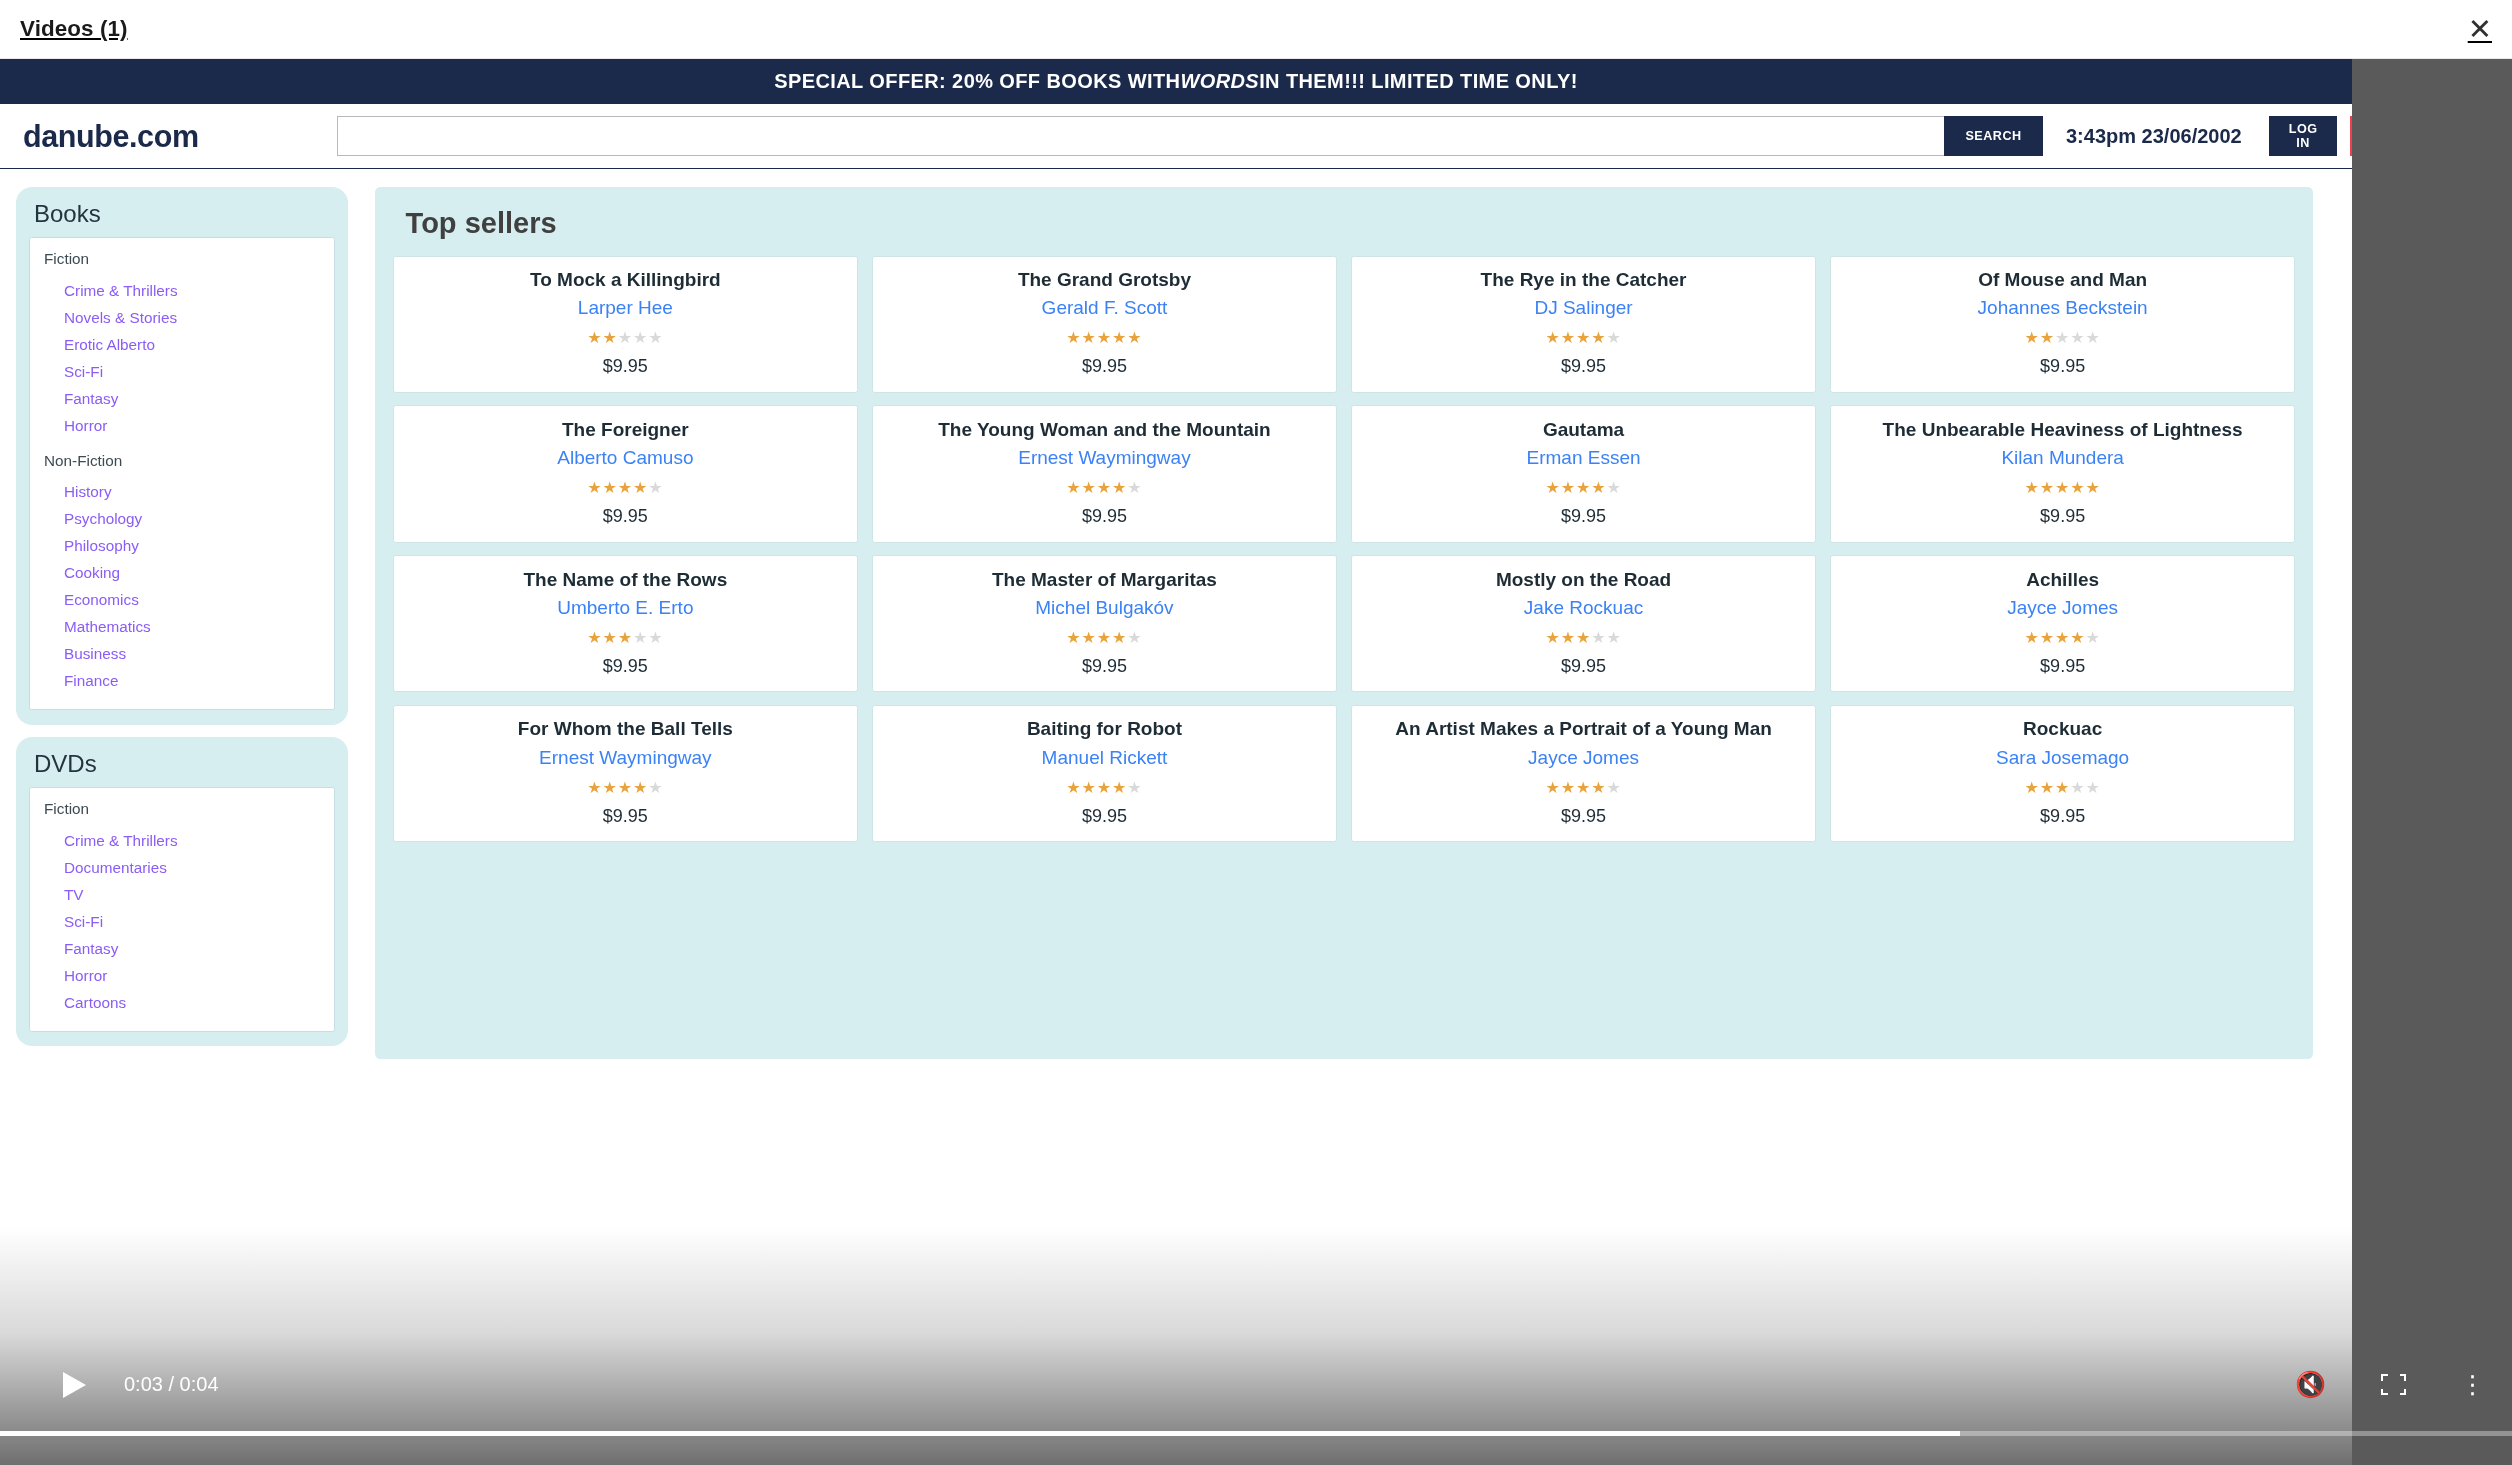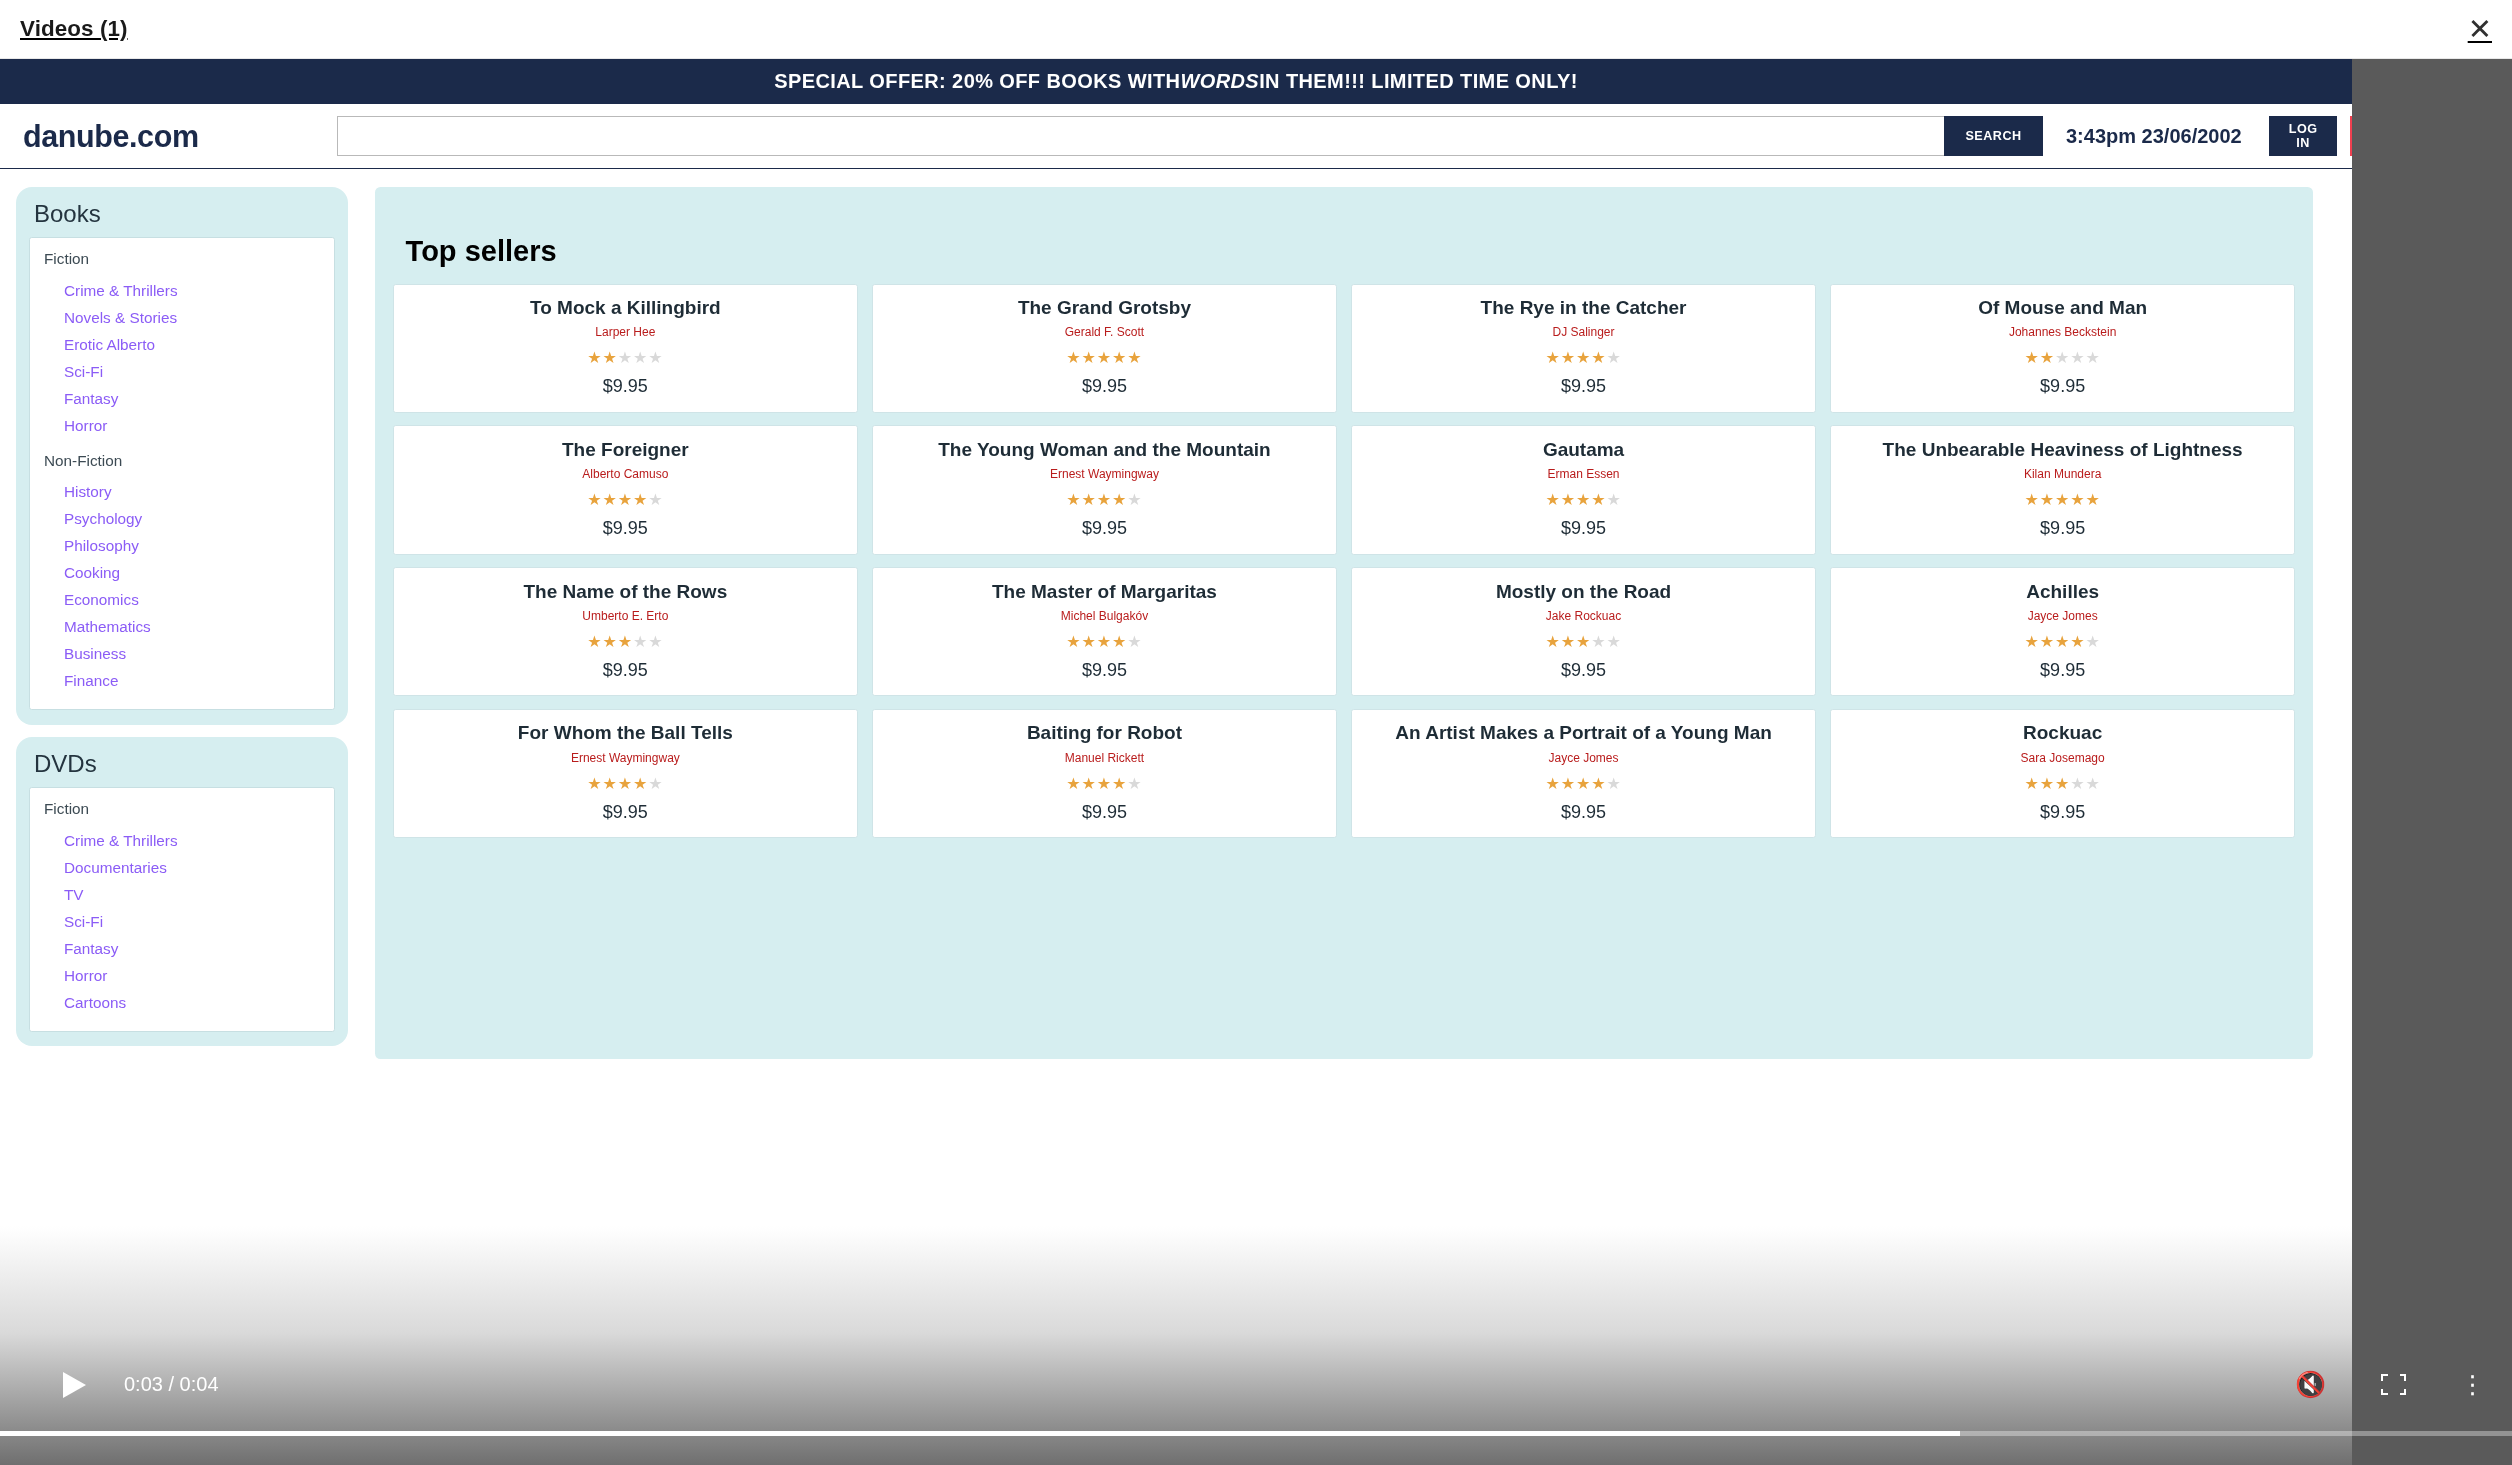--- a/index.html
+++ b/index.html
@@ -123,37 +123,36 @@
     padding: 4.5px 0 4.5px 20px; cursor: pointer; text-decoration: none;
   }
   .nav-gap { height: 12.6px; }
 
   
   .sellers-panel {
     margin-left: 27px; background: #d6eef0; border-radius: 5.4px;
     width: 1938px; padding: 16px 18px 21.5px 18px;
   }
   .sellers-title {
-    font-size: 29px; font-weight: bold; color: #000000;
+    font-size: 29px; font-weight: bold; color: #404040;
     padding: 3.6px 0 16px 12.6px;
-    margin-top: 28px;
   }
   .grid {
     display: grid; grid-template-columns: repeat(4, 1fr);
     gap: 12.6px 14.4px; align-items: start;
   }
   .book-card {
     background: #ffffff; border: 0.9px solid #cfe4e7; border-radius: 2.7px;
     padding: 12.6px 10.8px 14.4px 10.8px; text-align: center; cursor: pointer;
   }
   .book-title {
     font-size: 19px; font-weight: bold; color: #1e2c36; line-height: 1.2;
   }
   .book-author {
-    font-size: 12px; color: #b91c1c; margin-top: 5.4px;
+    font-size: 19px; color: #3b82f6; margin-top: 5.4px;
   }
   .stars {
     margin-top: 9px; font-size: 16px; letter-spacing: 0.9px; color: #e8a33d;
   }
   .stars .off { color: #d9d9d9; }
   .book-price {
     margin-top: 9px; font-size: 18px; color: #1e2c36;
   }
 
   

